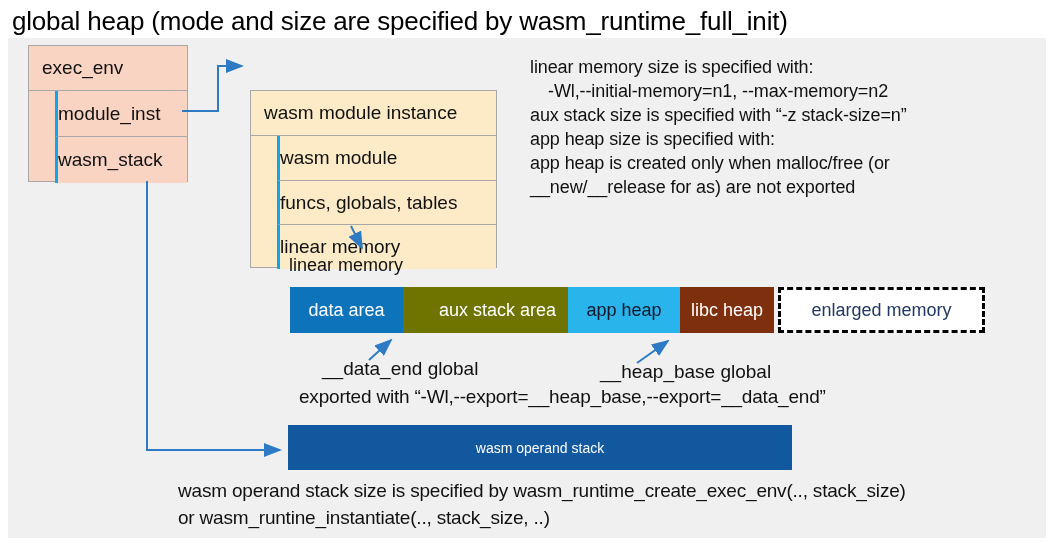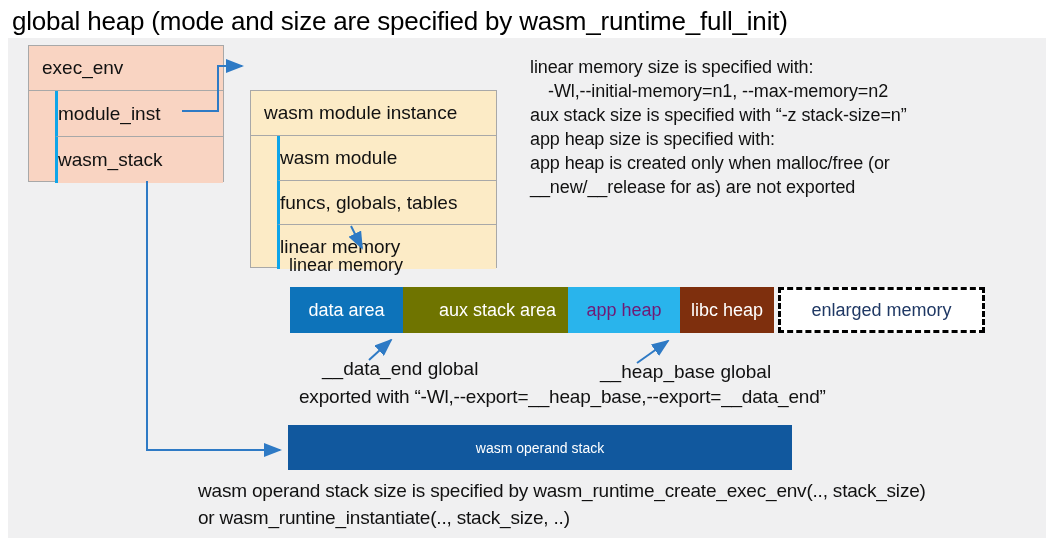--- a/index.html
+++ b/index.html
@@ -25,21 +25,21 @@
     border-bottom:1px solid #a8a8a8;box-sizing:border-box;
     font-size:19px;
   }
   .struct .rows{margin-left:26px;}
   .struct .row{
     display:flex;align-items:center;
     border-left:3px solid #0ea5e9;border-bottom:1px solid #a8a8a8;
     box-sizing:border-box;font-size:19px;
   }
   .struct .row:last-child{border-bottom:none;}
-  .exec-env{left:28px;top:45px;width:196px;height:137px;background:#f9d4c2;}
+  .exec-env{left:28px;top:45px;width:160px;height:137px;background:#f9d4c2;}
   .exec-env .row{height:46px;background:#f9d4c2;}
   .mod-inst{left:250px;top:45px;width:247px;height:178px;background:#fcebc6;margin-top:45px;}
   .mod-inst .row{height:44px;background:#fcebc6;}
   .mod-inst .row:first-child{height:45px;}
   
   .right-notes{left:530px;top:55px;width:515px;font-size:18px;line-height:24px;letter-spacing:-0.1px;}
   .right-notes .indent{padding-left:18px;}
   
   .lm-label{left:289px;top:255px;font-size:18px;}
   
@@ -60,21 +60,21 @@
   .anno-data-end{left:322px;top:358px;font-size:19px;}
   .anno-heap-base{left:600px;top:361px;font-size:19px;}
   .anno-exported{left:299px;top:386px;font-size:19px;letter-spacing:-0.2px;}
   
   .opstack{
     left:288px;top:425px;width:504px;height:45px;
     display:flex;align-items:center;justify-content:center;
     color:#ffffff;font-size:14px;
   }
   
-  .bottom-notes{left:198px;top:477px;font-size:19px;line-height:27px;letter-spacing:-0.2px;}
+  .bottom-notes{left:178px;top:477px;font-size:19px;line-height:27px;letter-spacing:-0.2px;}
   svg.connectors{left:0;top:0;pointer-events:none;}
 </style>
 </head>
 <body>
 
 <div class="abs title">global heap (mode and size are specified by wasm_runtime_full_init)</div>
 
 <div class="abs panel"></div>
 
 <div class="abs struct exec-env">
@@ -101,21 +101,21 @@
   <div class="line">app heap size is specified with:</div>
   <div class="line">app heap is created only when malloc/free (or</div>
   <div class="line">__new/__release for as) are not exported</div>
 </div>
 
 <div class="abs lm-label">linear memory</div>
 
 <div class="abs membar">
   <div class="seg seg-0" style="background-color: rgb(13, 115, 186); color: rgb(255, 255, 255);">data area</div>
   <div class="seg seg-1" style="background-color: rgb(111, 116, 0); color: rgb(255, 255, 255);">aux stack area</div>
-  <div class="seg seg-2" style="background-color: rgb(41, 180, 236); color: #701a75;">app heap</div>
+  <div class="seg seg-2" style="background-color: rgb(41, 180, 236); color: #0f172a;">app heap</div>
   <div class="seg seg-3" style="background-color: rgb(126, 47, 13); color: rgb(255, 255, 255);">libc heap</div>
   <div class="seg seg-enlarged" style="background-color: rgb(255, 255, 255); color: rgb(31, 56, 100);">enlarged memory</div>
 </div>
 
 <div class="abs anno-data-end">__data_end global</div>
 <div class="abs anno-heap-base">__heap_base global</div>
 <div class="abs anno-exported">exported with “-Wl,--export=__heap_base,--export=__data_end”</div>
 
 <div class="abs opstack" style="background-color: rgb(17, 88, 158);">wasm operand stack</div>
 

